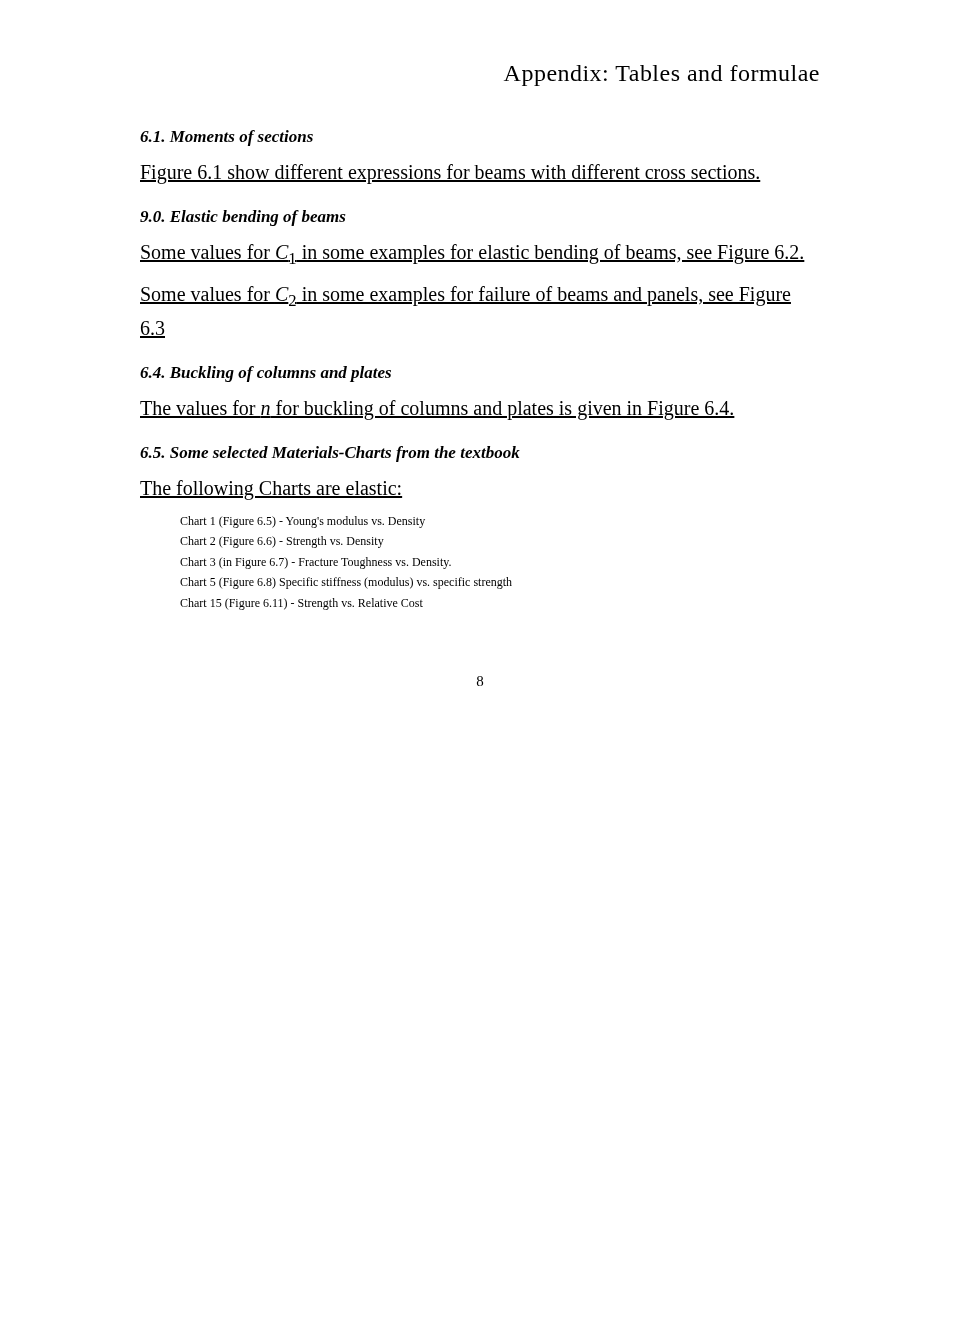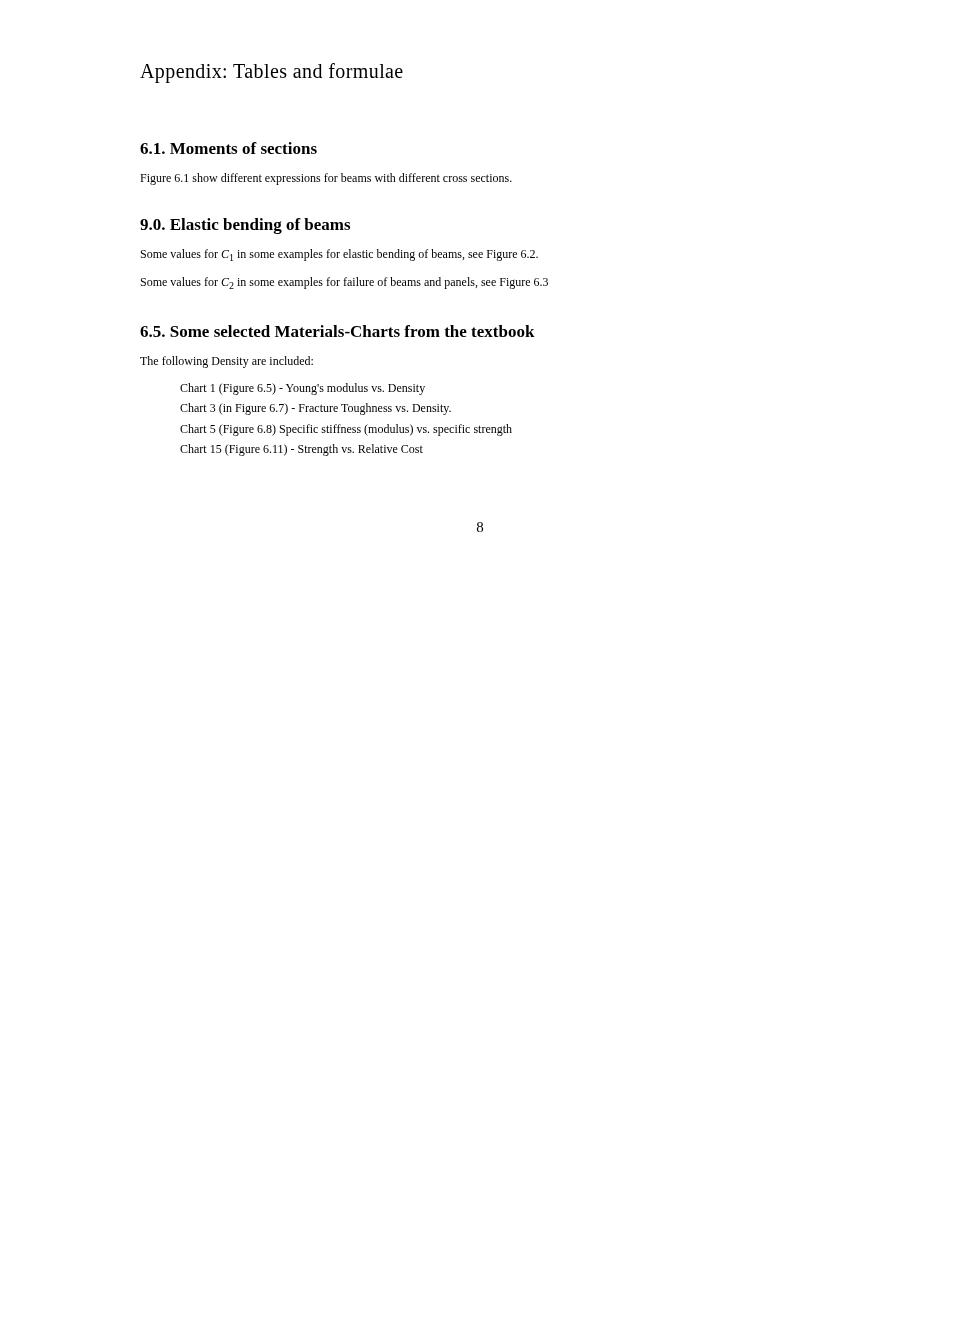--- a/index.html
+++ b/index.html
@@ -19,38 +19,40 @@
       justify-content: center;
     }
 
     .page {
       width: 680px;
       padding: 60px 0 60px 0;
       position: relative;
     }
 
     .page-title {
-      text-align: left;
-      font-size: 20px;
+      text-align: right;
+      font-size: 24px;
       font-weight: normal;
-      margin-bottom: 56px;
+      margin-bottom: 40px;
       letter-spacing: 0.02em;
     }
 
     .section-heading {
       font-size: 17px;
       font-weight: bold;
       margin-bottom: 10px;
-      margin-top: 28px;
+      margin-top: 20px;
+      font-style: italic;
     }
 
     .body-text {
-      font-size: 12px;
+      font-size: 20px;
       line-height: 1.5;
       margin-bottom: 8px;
+      text-decoration: underline;
     }
 
     .chart-list {
       margin-top: 8px;
       padding-left: 40px;
     }
 
     .chart-list-item {
       font-size: 12px;
       line-height: 1.7;
@@ -84,26 +86,33 @@
       Some values for <em>C</em><sub>1</sub> in some examples for elastic bending of beams, see Figure 6.2.
     </p>
   </div>
 
   <div>
     <p class="body-text">
       Some values for <em>C</em><sub>2</sub> in some examples for failure of beams and panels, see Figure 6.3
     </p>
   </div>
 
+  <div>
+    <p class="section-heading">6.4. Buckling of columns and plates</p>
+    <p class="body-text">
+      The values for <em>n</em> for buckling of columns and plates is given in Figure 6.4.
+    </p>
+  </div>
 
   <div>
     <p class="section-heading">6.5. Some selected Materials-Charts from the textbook</p>
-    <p class="body-text">The following Density are included:</p>
+    <p class="body-text">The following Charts are elastic:</p>
     <div class="chart-list">
       <p class="chart-list-item">Chart 1 (Figure 6.5) - Young's modulus vs.  Density</p>
+      <p class="chart-list-item">Chart 2 (Figure 6.6) - Strength vs.  Density</p>
       <p class="chart-list-item">Chart 3 (in Figure 6.7) - Fracture Toughness vs.  Density.</p>
       <p class="chart-list-item">Chart 5 (Figure 6.8) Specific stiffness (modulus) vs.  specific strength</p>
       <p class="chart-list-item">Chart 15 (Figure 6.11) - Strength vs.  Relative Cost</p>
     </div>
   </div>
 
   <div class="page-number">8</div>
 
 </div>
 

